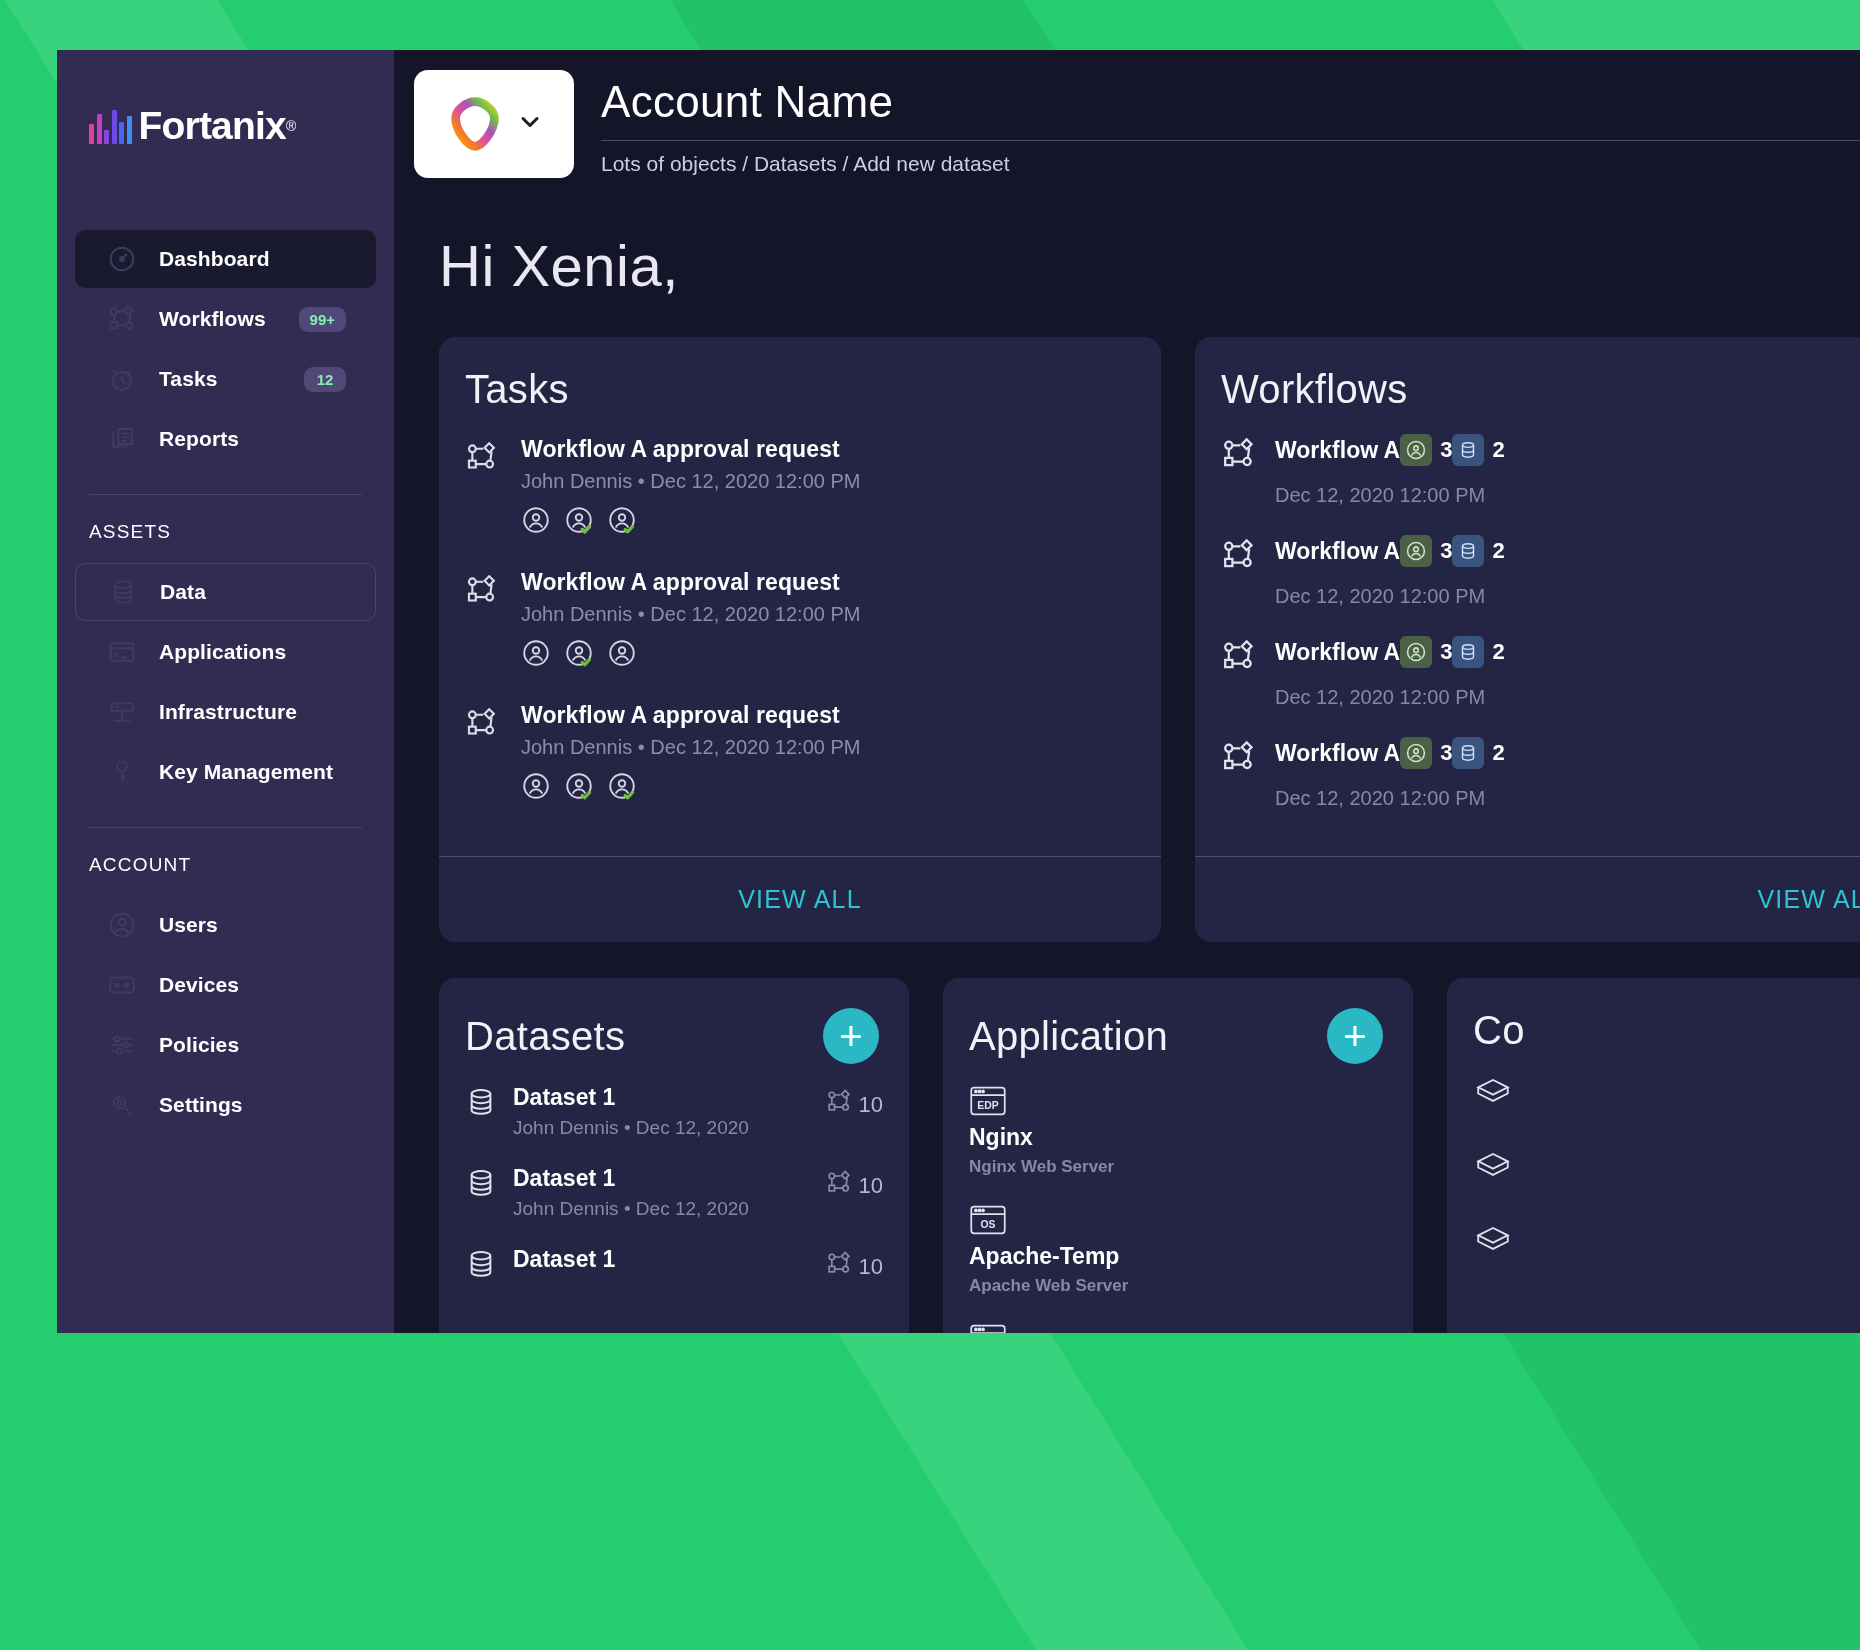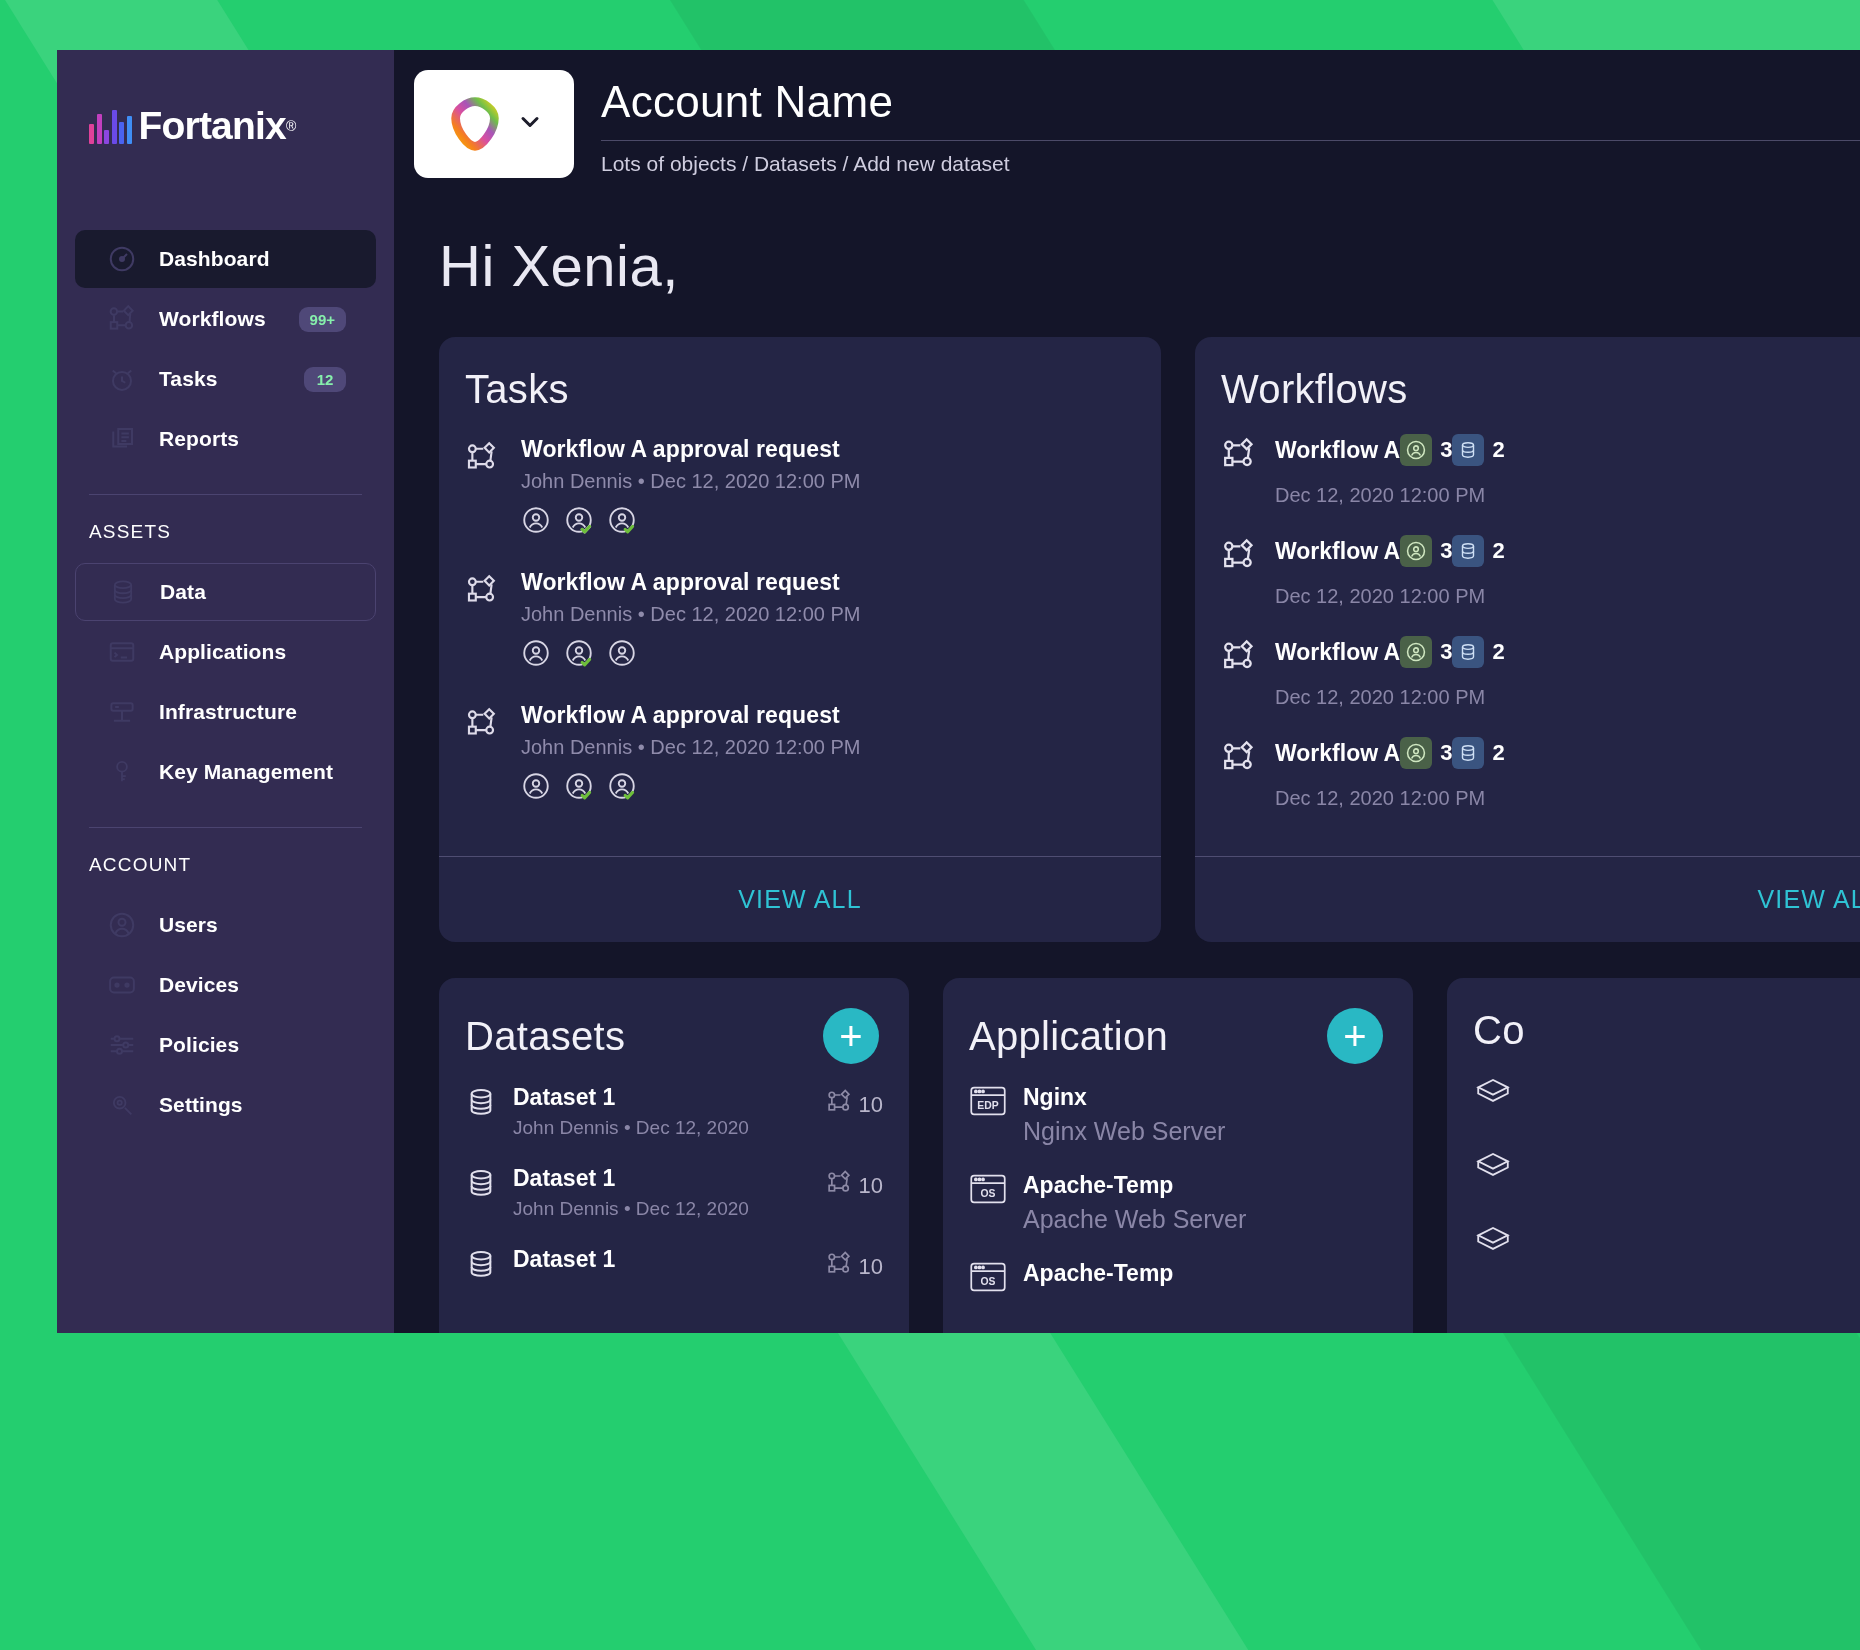--- a/index.html
+++ b/index.html
@@ -293,24 +293,24 @@
   .ds-count {
     margin-left: auto;
     display: flex; align-items: center; gap: 6px;
     color: #b9b6cb; font-size: 22px; font-weight: 400;
     padding-top: 4px;
   }
   .ds-count .ic { color: #8d8aa6; }
 
   
   .app-list { padding: 20px 26px 0 26px; }
-  .app-row { display: flex; align-items: flex-start; margin-bottom: 26px; }
+  .app-row { display: flex; align-items: flex-start; margin-bottom: 26px; flex-direction: column; }
   .app-icon { width: 40px; flex: 0 0 40px; margin-right: 14px; color: #e2e0ed; padding-top: 2px; }
   .app-name { color: #ffffff; font-size: 23px; font-weight: 700; }
-  .app-desc { color: #8a86a7; font-size: 25px; margin-top: 6px; }
+  .app-desc { color: #8a86a7; font-size: 17px; margin-top: 6px; font-weight: bold; }
 
   
   .cn-list { padding: 22px 26px 0 26px; }
   .cn-row { display: flex; align-items: center; margin-bottom: 38px; }
   .cn-icon { width: 44px; flex: 0 0 44px; margin-right: 16px; color: #e2e0ed; }
 </style>
 </head>
 <body>
 
 <div class="backdrop">

